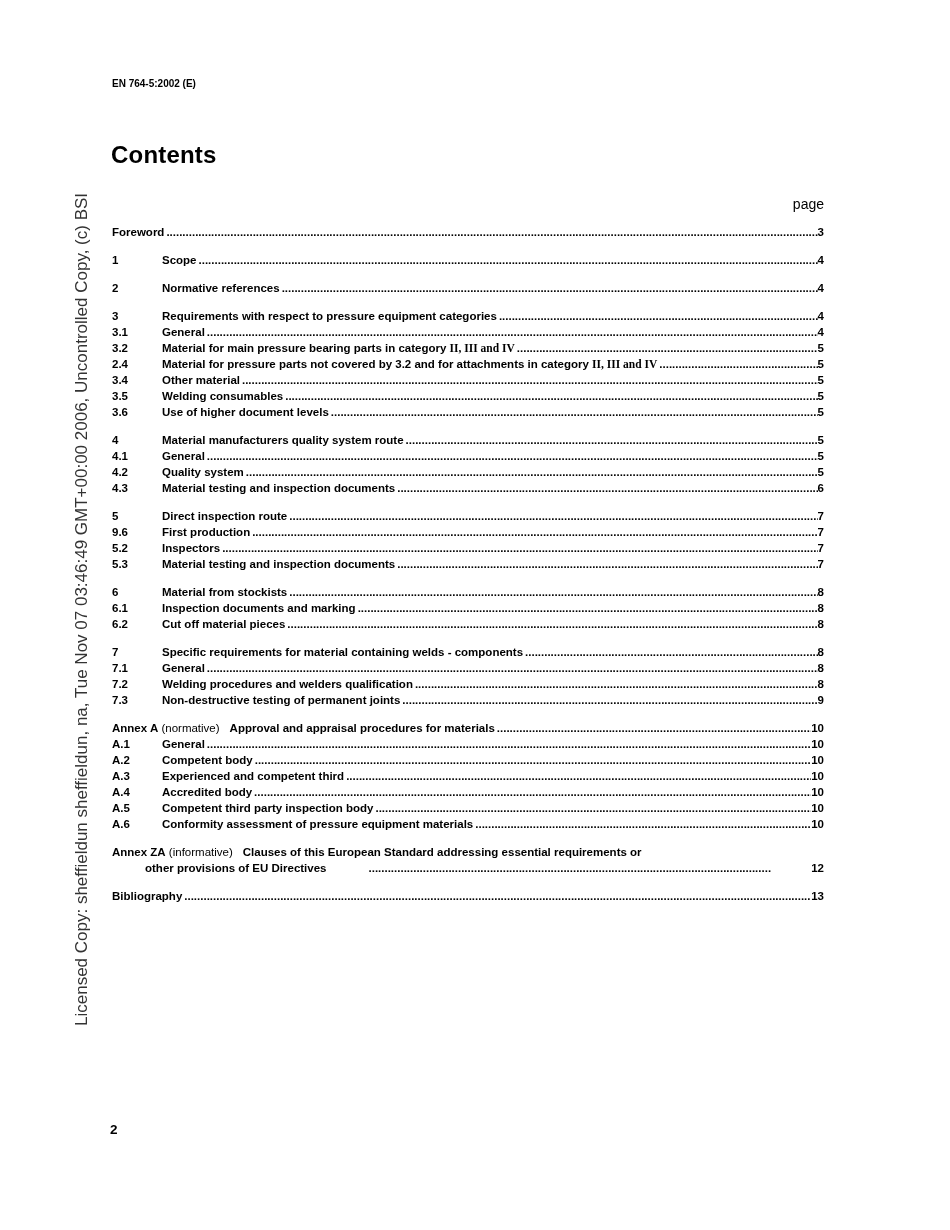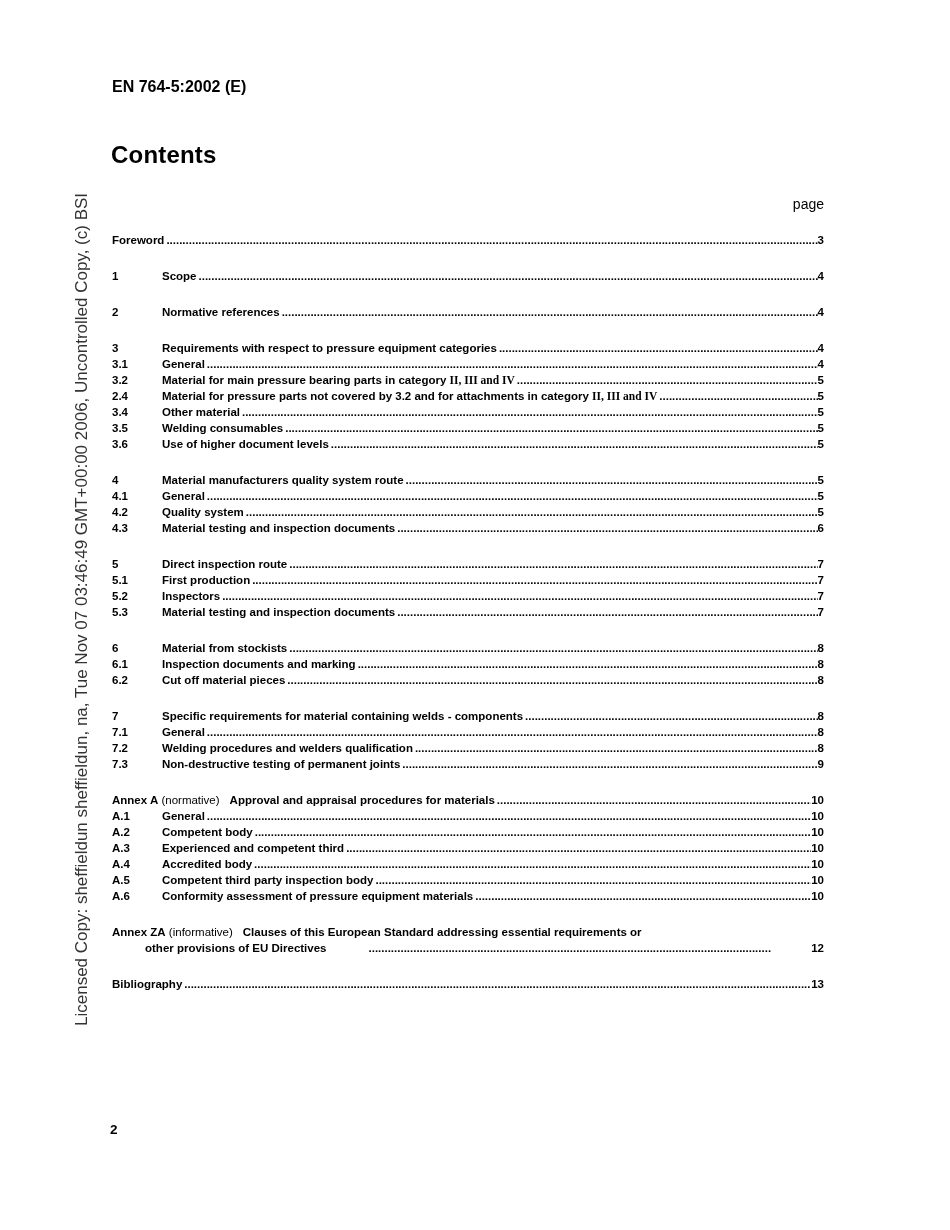--- a/index.html
+++ b/index.html
@@ -10,30 +10,30 @@
   }
   .page { position:absolute; inset:0; background:#fff; }
 
   
   .sidebar-text {
     position:absolute; left:72px; top:1026px; width:824px; height:20px;
     transform:rotate(-90deg); transform-origin:0 0;
     font-size:17px; line-height:20px; white-space:nowrap; color:#333;
   }
 
-  .doc-header { position:absolute; left:112px; top:78px; font-size:16px; font-weight:bold; }
+  .doc-header { position:absolute; left:112px; top:78px; font-size:10px; font-weight:bold; }
   .contents-title { position:absolute; left:111px; top:141px; font-size:24px; font-weight:bold; letter-spacing:.2px; }
   .page-footer { position:absolute; left:110px; top:1122px; font-size:13.5px; font-weight:bold; }
 
   .content { position:absolute; left:112px; top:196px; width:712px; }
   .page-col-label { text-align:right; font-size:14px; line-height:16px; font-weight:normal; }
 
   .toc { width:100%; }
   .row { display:flex; align-items:baseline; font-size:11.5px; line-height:16px; font-weight:bold; }
-  .row.gap { margin-top:20px; }
+  .row.gap { margin-top:12px; }
   .num { flex:0 0 50px; }
   .title { white-space:nowrap; }
   .serif { font-family:"Liberation Serif", "DejaVu Serif", serif; }
   .dots {
     flex:1 1 14px; min-width:10px; overflow:hidden; white-space:nowrap;
     margin-left:2px; font-weight:bold; letter-spacing:0;
   }
   .pg { flex:0 0 auto; font-weight:bold; }
   .annex-qual { font-weight:normal; white-space:pre; }
   .annex-title { margin-left:10px; white-space:nowrap; }
@@ -137,21 +137,21 @@
           <span class="dots">....................................................................................................................................................................................................................................................................</span>
           <span class="pg">6</span>
         </div>
         <div class="row gap">
           <span class="num">5</span>
           <span class="title"><span>Direct inspection route</span></span>
           <span class="dots">....................................................................................................................................................................................................................................................................</span>
           <span class="pg">7</span>
         </div>
         <div class="row">
-          <span class="num">5.1</span>
+          <span class="num">9.6</span>
           <span class="title"><span>First production</span></span>
           <span class="dots">....................................................................................................................................................................................................................................................................</span>
           <span class="pg">7</span>
         </div>
         <div class="row">
           <span class="num">5.2</span>
           <span class="title"><span>Inspectors</span></span>
           <span class="dots">....................................................................................................................................................................................................................................................................</span>
           <span class="pg">7</span>
         </div>

